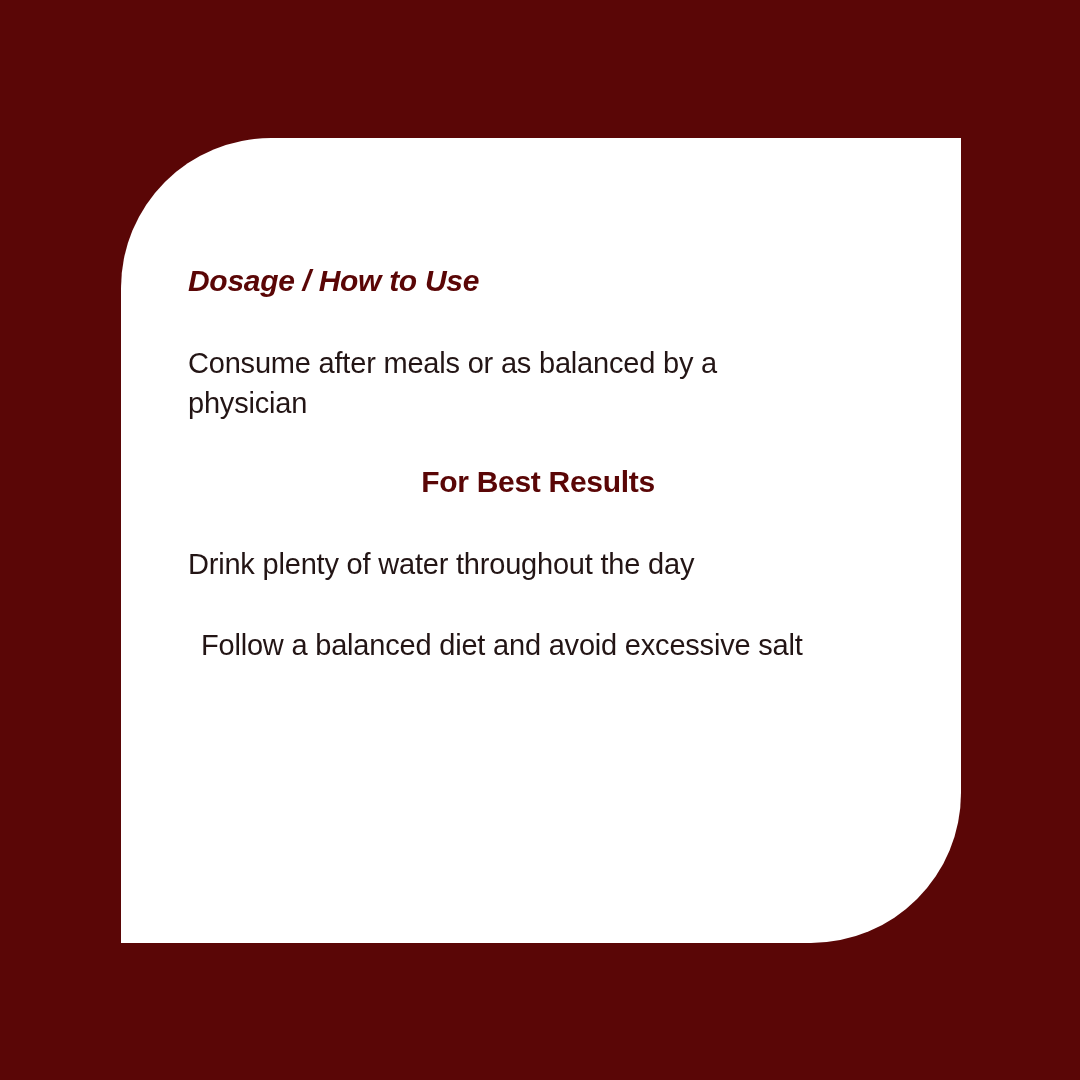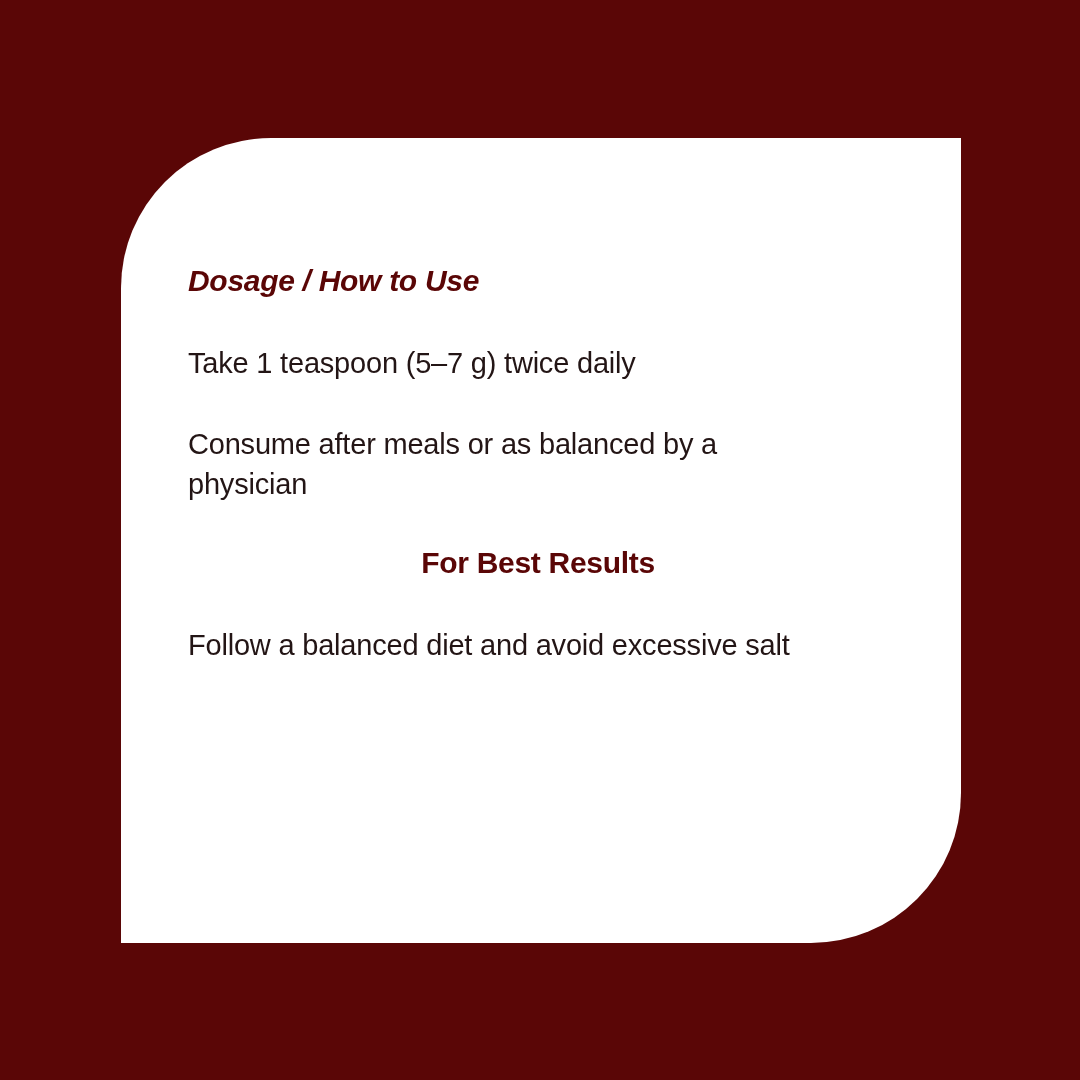--- a/index.html
+++ b/index.html
@@ -73,38 +73,39 @@
     max-width: 620px;
   }
 
   .spacer-before-heading {
     margin-top: 8px;
     text-align: center;
   }
 
   .body-line:last-child {
     margin-bottom: 0;
+    margin-left: 13px;
   }
 </style>
 </head>
 <body>
 
 <div id="canvas">
   <div id="frame-outer"></div>
 
   <div id="card">
     <div id="card-inner">
 
       <p class="section-heading italic">Dosage / How to Use</p>
 
-      <p class="body-line">Take 1 teaspoon (5–7 g) twice daily</p>
 
 
       <p class="body-line">Consume after meals or as balanced by a physician</p>
 
       <p class="section-heading spacer-before-heading">For Best Results</p>
 
+      <p class="body-line">Drink plenty of water throughout the day</p>
 
       <p class="body-line">Follow a balanced diet and avoid excessive salt</p>
 
     </div>
   </div>
 </div>
 
 </body></html>

